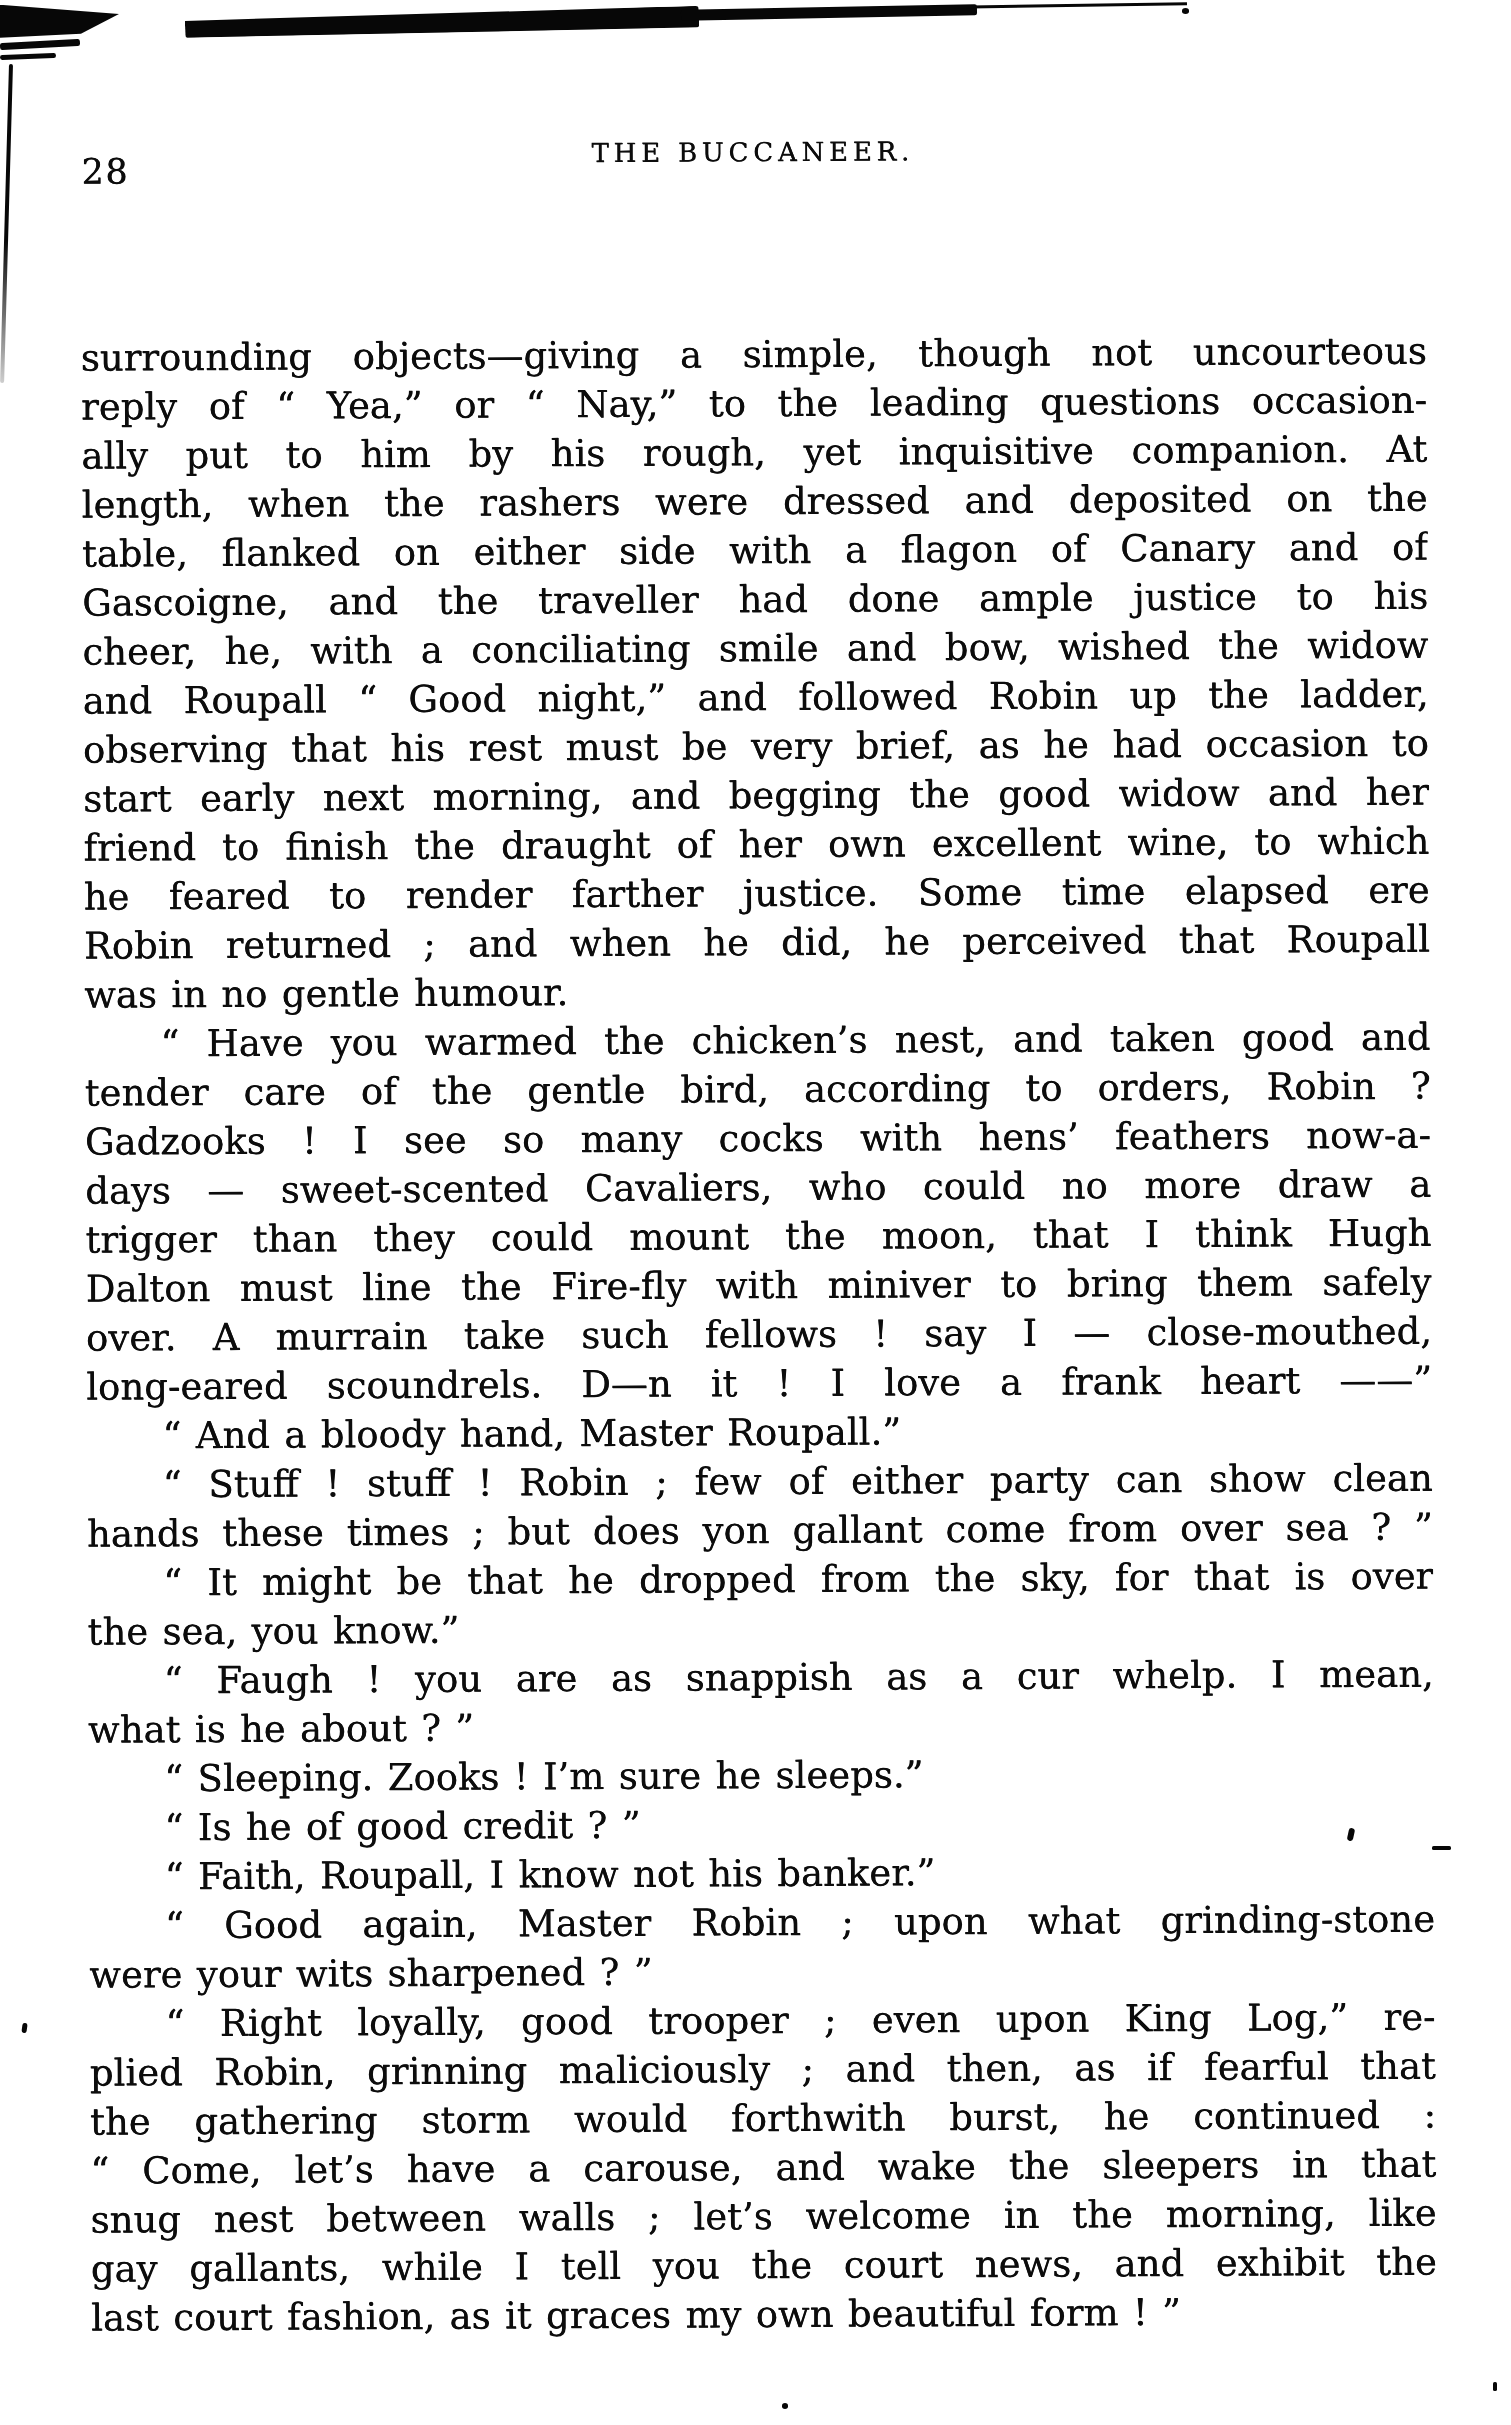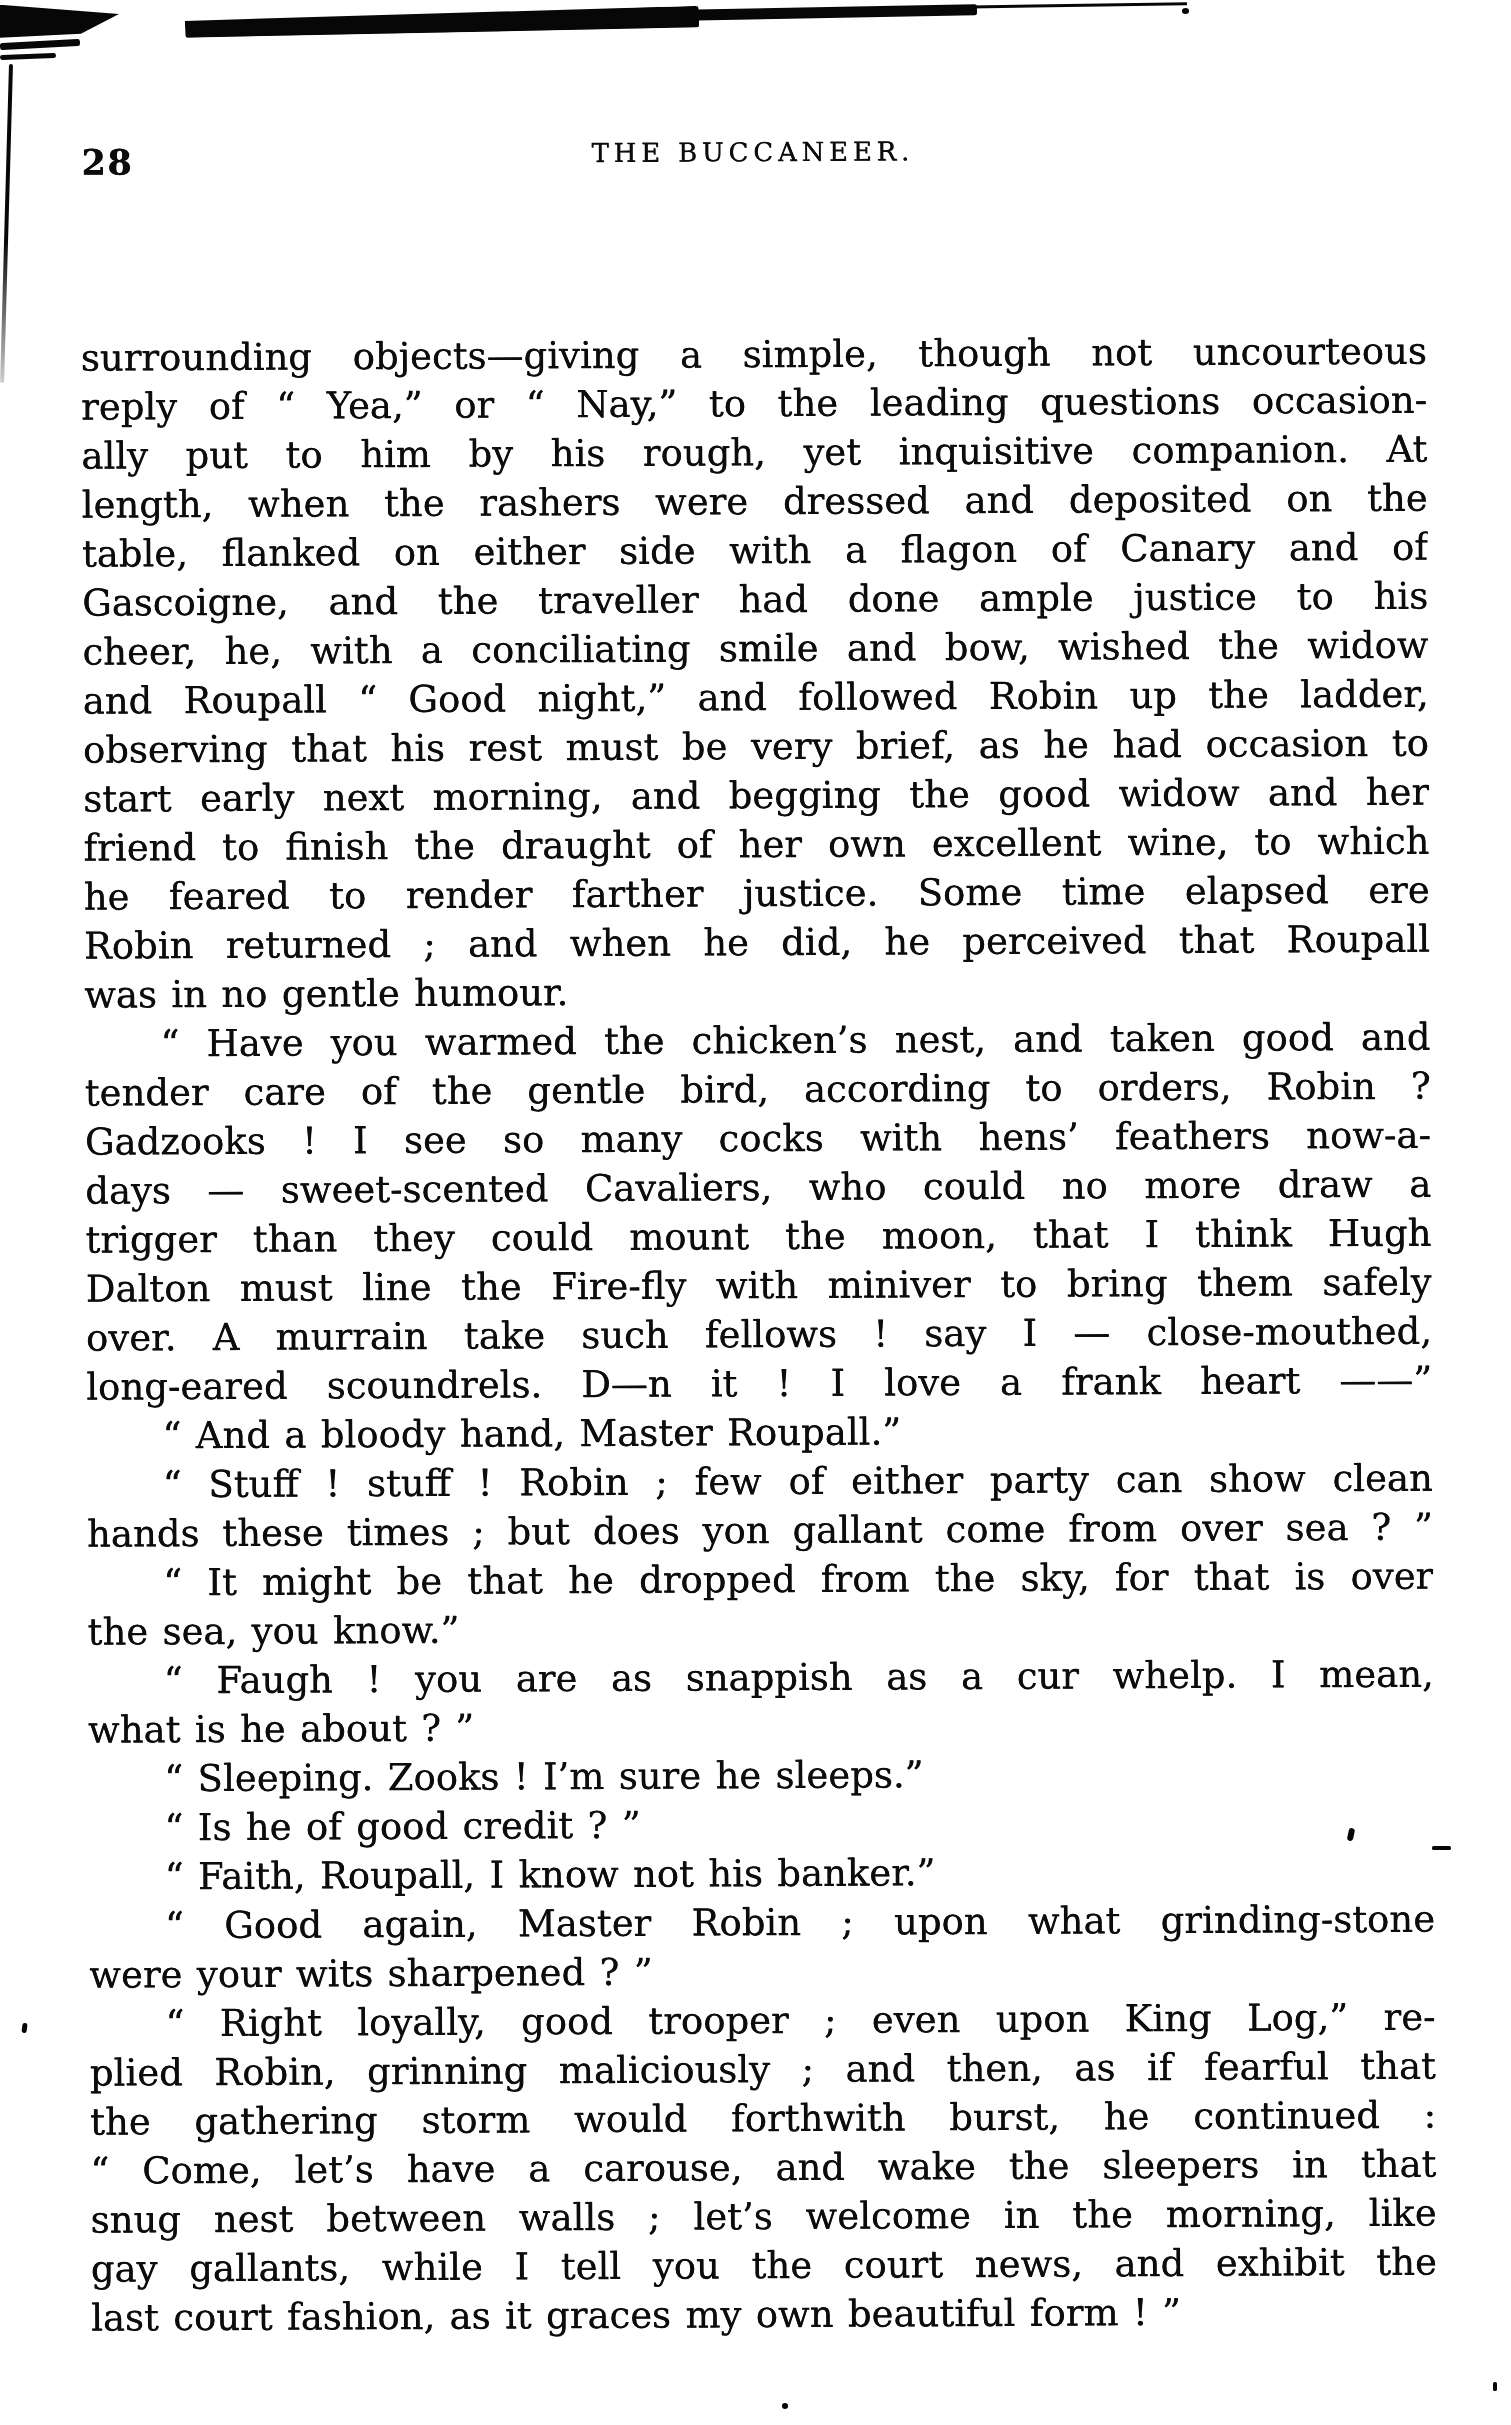--- a/index.html
+++ b/index.html
@@ -13,25 +13,24 @@
   }
   .page-content{
     position:absolute;left:0;top:0;width:1512px;height:2426px;
     transform:rotate(-0.3deg);
     transform-origin:50% 40%;
   }
   .header-row{
     position:absolute;left:84px;right:82px;top:126px;height:56px;
   }
   .page-number{
-    position:absolute;left:1.6px;top:9px;
+    position:absolute;left:1.6px;top:18px;
     font-size:35px;line-height:48px;
     letter-spacing:1.6px;
     text-shadow:0.3px 0.3px 0 #111;
-    font-weight:bold;
   }
   .running-title{
     position:absolute;left:0;right:0;top:6.4px;
     text-align:center;
     font-size:26px;line-height:40px;
     letter-spacing:4.8px;
     text-shadow:0.3px 0.3px 0 #111;
   }
   .text-block{
     position:absolute;left:84px;top:330px;width:1346px;

